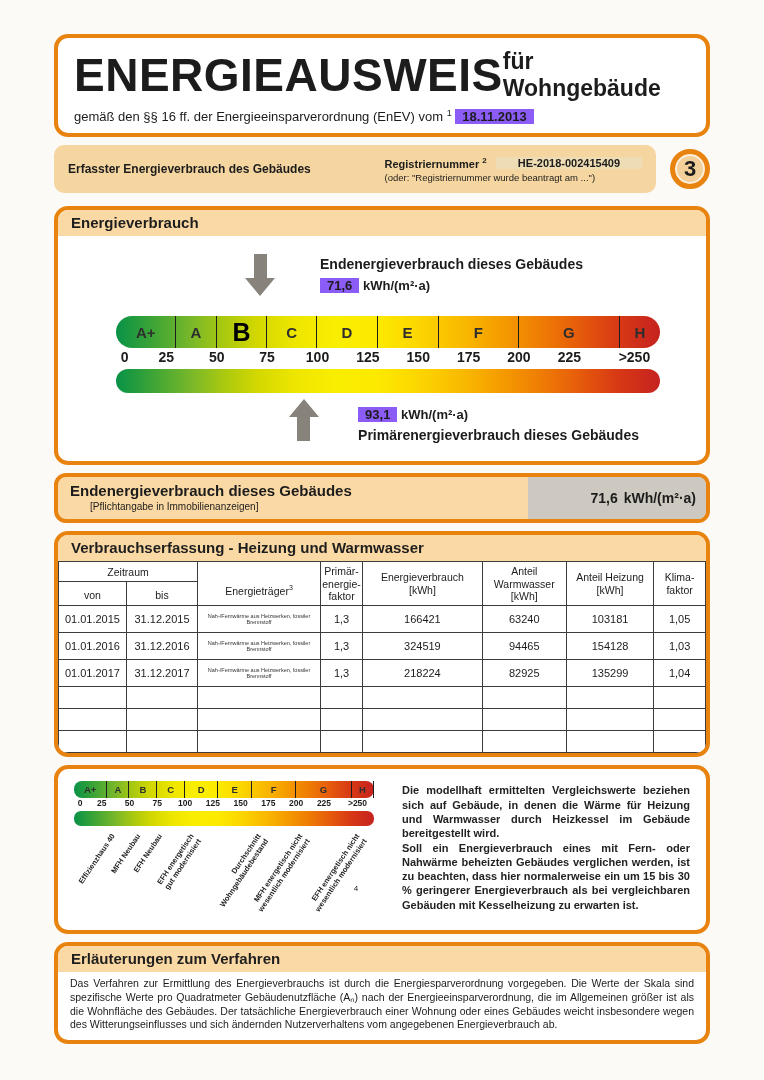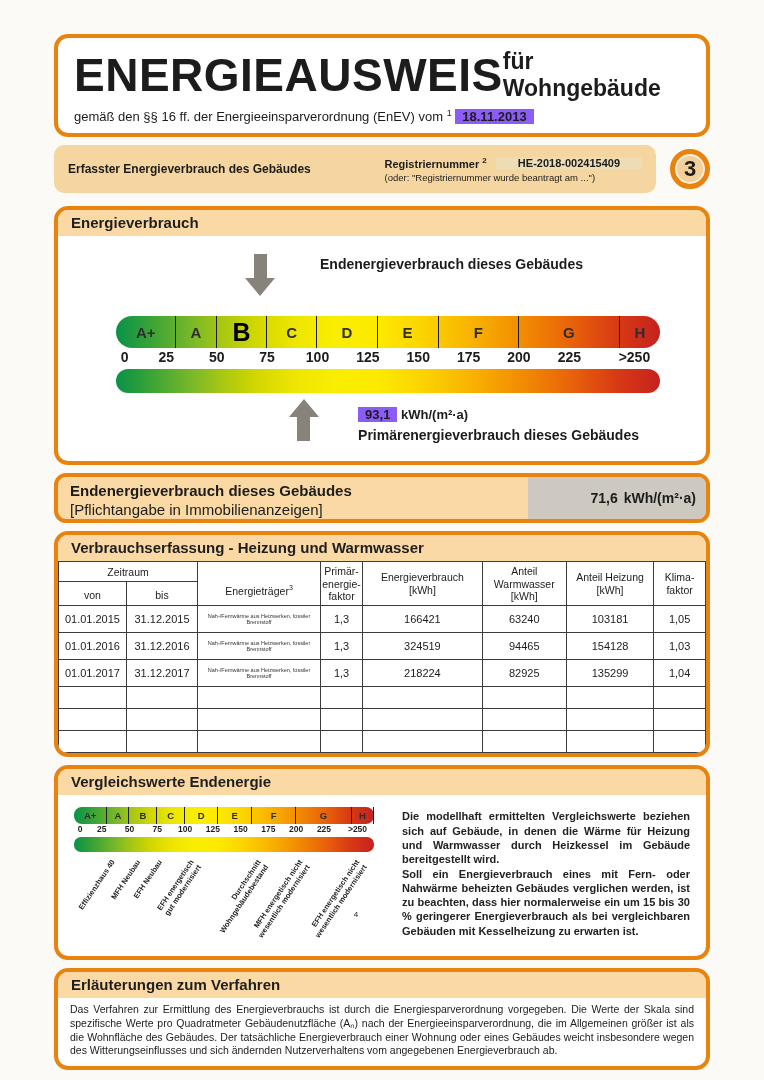--- a/index.html
+++ b/index.html
@@ -57,21 +57,21 @@
   .letter-cell.hl { font-size:25px; font-weight:800; color:#000; }
   .number-strip { position:relative; height:21px; background:#fff; }
   .num { position:absolute; top:1px; transform:translateX(-50%); font-size:14px; font-weight:bold; }
   .bottom-band { height:24px; border-radius:12px; }
 
   
   .band-box { margin-top:8px; border:4px solid #e8830f; border-radius:12px; background:#fbd9a4; overflow:hidden;
     display:flex; align-items:stretch; justify-content:space-between; height:50px; }
   .band-text { padding:5px 0 0 12px; line-height:1.25; }
   .band-l1 { font-size:15px; font-weight:bold; }
-  .band-l2 { font-size:15px; }
+  .band-l2 { font-size:10px;margin-left:20px; }
   .band-value { width:178px; background:#cdc9c0; display:flex; align-items:center; justify-content:flex-end;
     padding-right:10px; font-size:14px; font-weight:bold; gap:6px; }
 
   
   .table-box { margin-top:8px; }
   table { width:100%; border-collapse:collapse; }
   th,td { border:1.5px solid #3c3c3c; text-align:center; vertical-align:middle; }
   th { font-weight:normal; font-size:10.5px; white-space:pre-line; line-height:1.2; padding:2px 1px; }
   th sup { font-size:7px; }
   tr.h1 th { border-bottom:none; height:20px; }
@@ -140,20 +140,24 @@
     <div class="section-head">Energieverbrauch</div>
     <div class="energy-content">
 
       <div class="pointer-top">
         <div class="arrow arrow-down-pos">
           <div class="stem"></div>
             <div class="head-down"></div>
         </div>
         <div class="end-block">
           <div class="end-label">Endenergieverbrauch dieses Gebäudes</div>
+          <div class="value-line">
+            <span class="chip">71,6</span>
+            <span>kWh/(m²·a)</span>
+          </div>
         </div>
       </div>
 
       <div class="letter-band grad">
         <div class="letter-cell" style="left:0%;width:11.1%">A+</div>
         <div class="letter-cell" style="left:11.1%;width:7.4%">A</div>
         <div class="letter-cell hl" style="left:18.5%;width:9.3%">B</div>
         <div class="letter-cell" style="left:27.8%;width:9.2%">C</div>
         <div class="letter-cell" style="left:37.0%;width:11.1%">D</div>
         <div class="letter-cell" style="left:48.1%;width:11.2%">E</div>
@@ -292,21 +296,20 @@
             <td></td>
             <td></td>
             <td></td>
             <td></td>
         </tr>
       </tbody>
     </table>
   </div>
 
   <div class="obox compare-box">
-    <div class="section-head">Vergleichswerte Endenergie</div>
     <div class="compare-content">
       <div class="compare-left">
         <div class="sscale">
           <div class="letter-band grad">
             <div class="letter-cell" style="left:0%;width:11.1%">A+</div>
             <div class="letter-cell" style="left:11.1%;width:7.4%">A</div>
             <div class="letter-cell" style="left:18.5%;width:9.3%">B</div>
             <div class="letter-cell" style="left:27.8%;width:9.2%">C</div>
             <div class="letter-cell" style="left:37.0%;width:11.1%">D</div>
             <div class="letter-cell" style="left:48.1%;width:11.2%">E</div>

